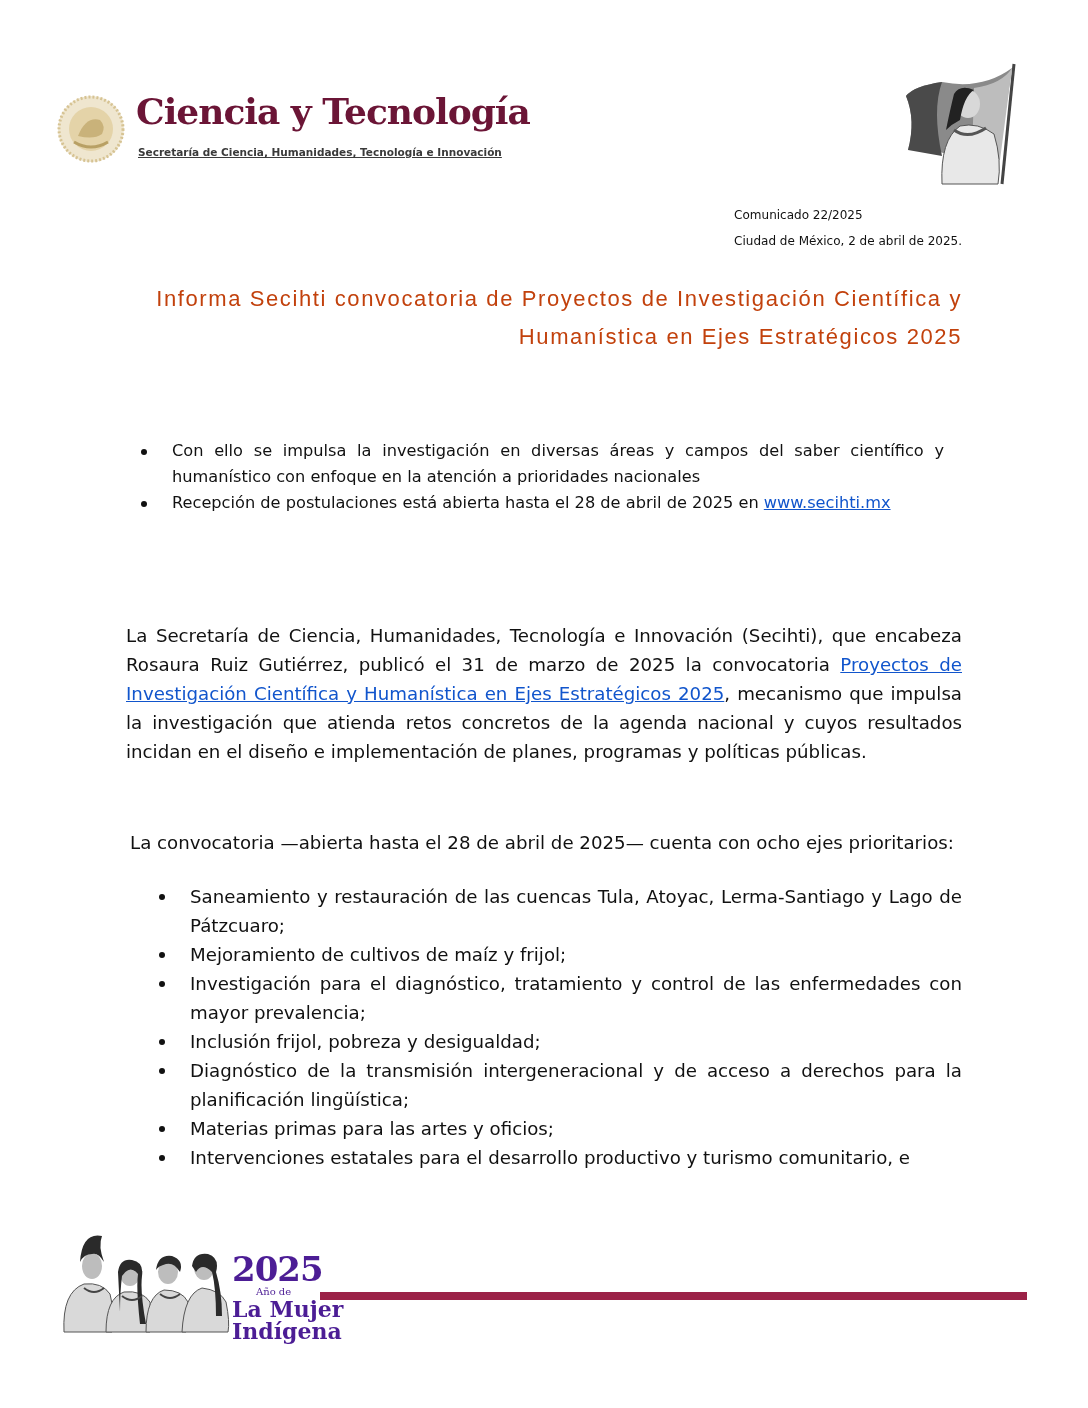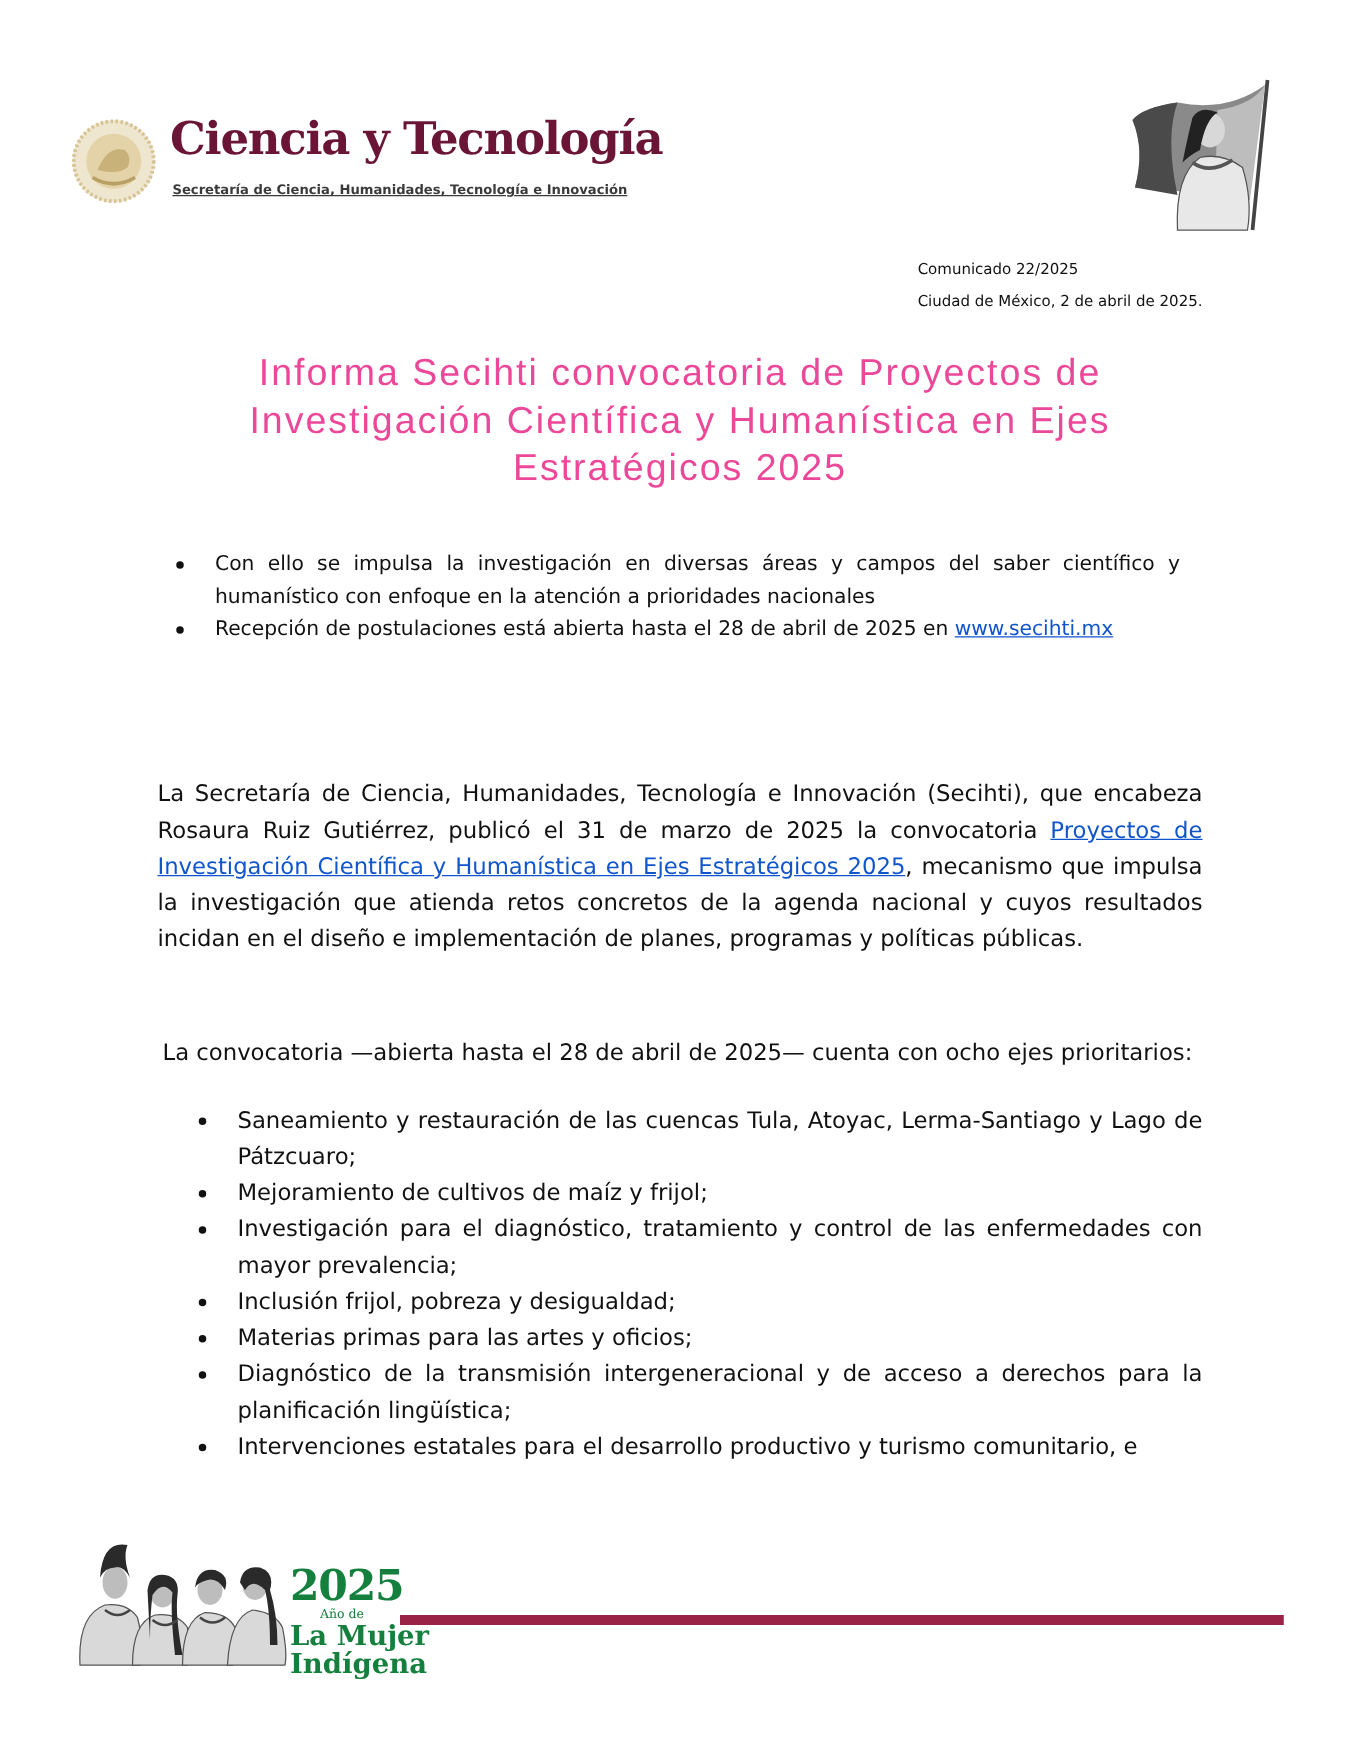--- a/index.html
+++ b/index.html
@@ -20,23 +20,23 @@
     left: 82px; top: 54px; font-family: "DejaVu Sans", sans-serif; font-weight: bold;
     font-size: 10.5px; color: #3a3a3a; white-space: nowrap; text-decoration: underline;
   }
   #heroine { left: 902px; top: 60px; width: 124px; height: 126px; }
 
   
   #ref { right: 126px; top: 202px; text-align: left; font-size: 12px; line-height: 26px; }
 
   
   #title {
-    left: 126px; width: 836px; top: 280px; text-align: center;
-    font-family: "Liberation Sans", sans-serif; font-size: 30px; line-height: 38px;
-    letter-spacing: 1.6px; color: #ec4899;
+    left: 126px; width: 836px; top: 280px; text-align: right;
+    font-family: "Liberation Sans", sans-serif; font-size: 22px; line-height: 38px;
+    letter-spacing: 1.6px; color: #c2410c;
   }
 
   
   ul.blist { list-style: none; margin: 0; padding: 0; }
   ul.blist li { position: relative; padding-left: 64px; text-align: justify; }
   ul.blist li::before {
     content: ""; position: absolute; left: 33px; width: 6px; height: 6px;
     border-radius: 50%; background: #111;
   }
   #highlights { left: 108px; width: 836px; top: 438px; font-size: 16.2px; line-height: 26px; }
@@ -98,22 +98,22 @@
 
 <p id="para1" class="abs para" style="margin:0;"><span>La Secretaría de Ciencia, Humanidades, Tecnología e Innovación (Secihti), que encabeza Rosaura Ruiz Gutiérrez, publicó el 31 de marzo de 2025 la convocatoria </span><a class="lnk" href="#" style="color: rgb(17, 85, 204);">Proyectos de Investigación Científica y Humanística en Ejes Estratégicos 2025</a><span>, mecanismo que impulsa la investigación que atienda retos concretos de la agenda nacional y cuyos resultados incidan en el diseño e implementación de planes, programas y políticas públicas.</span></p>
 
 <p id="para2" class="abs para" style="margin:4px;">La convocatoria —abierta hasta el 28 de abril de 2025— cuenta con ocho ejes prioritarios:</p>
 
 <ul id="axes" class="abs blist">
   <li>Saneamiento y restauración de las cuencas Tula, Atoyac, Lerma-Santiago y Lago de Pátzcuaro;</li>
   <li>Mejoramiento de cultivos de maíz y frijol;</li>
   <li>Investigación para el diagnóstico, tratamiento y control de las enfermedades con mayor prevalencia;</li>
   <li>Inclusión frijol, pobreza y desigualdad;</li>
+  <li>Diagnóstico de la transmisión intergeneracional y de acceso a derechos para la planificación lingüística;</li>
   <li>Materias primas para las artes y oficios;</li>
-  <li>Diagnóstico de la transmisión intergeneracional y de acceso a derechos para la planificación lingüística;</li>
   <li>Intervenciones estatales para el desarrollo productivo y turismo comunitario, e</li>
 </ul>
 
 <svg id="footer-art" class="abs" viewBox="0 0 170 102">
   <g fill="#d9d9d9" stroke="#555" stroke-width="1">
     <path d="M2 100 Q0 60 22 52 Q40 50 48 62 Q54 86 50 100Z"></path>
     <path d="M44 100 Q44 66 62 60 Q80 58 88 70 Q90 90 88 100Z"></path>
     <path d="M84 100 Q84 64 102 58 Q120 58 126 70 Q128 90 124 100Z"></path>
     <path d="M120 100 Q122 62 140 56 Q158 58 164 70 Q168 90 166 100Z"></path>
   </g>
@@ -128,19 +128,19 @@
     <path d="M56 40 Q58 26 70 28 Q82 30 80 44 Q78 60 84 92 L78 92 Q74 56 76 42 Q68 32 60 44 Q58 60 58 80Z"></path>
     <path d="M94 38 Q96 22 110 24 Q122 28 118 40 Q112 30 104 32 Q96 34 94 38Z"></path>
     <path d="M130 34 Q132 20 146 22 Q158 26 154 40 Q160 60 160 84 L154 84 Q154 56 150 40 Q140 30 134 40Z"></path>
   </g>
   <g fill="none" stroke="#444" stroke-width="2">
     <path d="M22 56 Q32 64 42 56"></path>
     <path d="M60 64 Q70 72 80 64"></path>
     <path d="M98 62 Q108 70 118 62"></path>
   </g>
 </svg>
-<div id="footer-text" class="abs" style="color: #15803d;">
+<div id="footer-text" class="abs" style="color: #4c1d95;">
   <div id="footer-year">2025</div>
   <div id="footer-anio">Año de</div>
   <div id="footer-l1">La Mujer</div>
   <div id="footer-l2">Indígena</div>
 </div>
 <div id="footer-bar" class="abs" style="background: rgb(155, 34, 71);"></div>
 
 </body></html>

